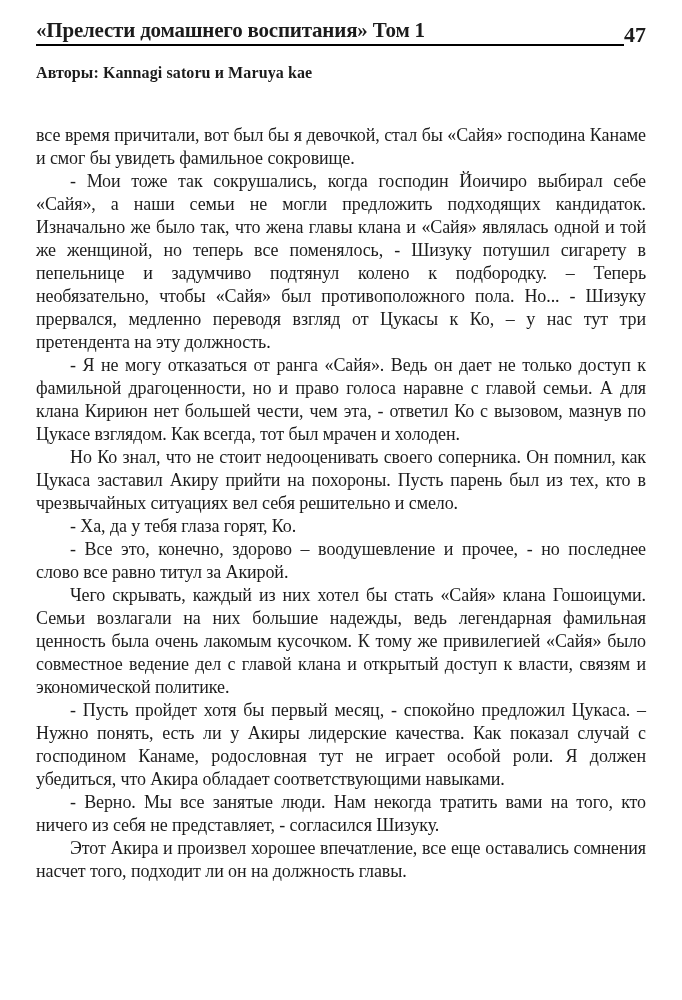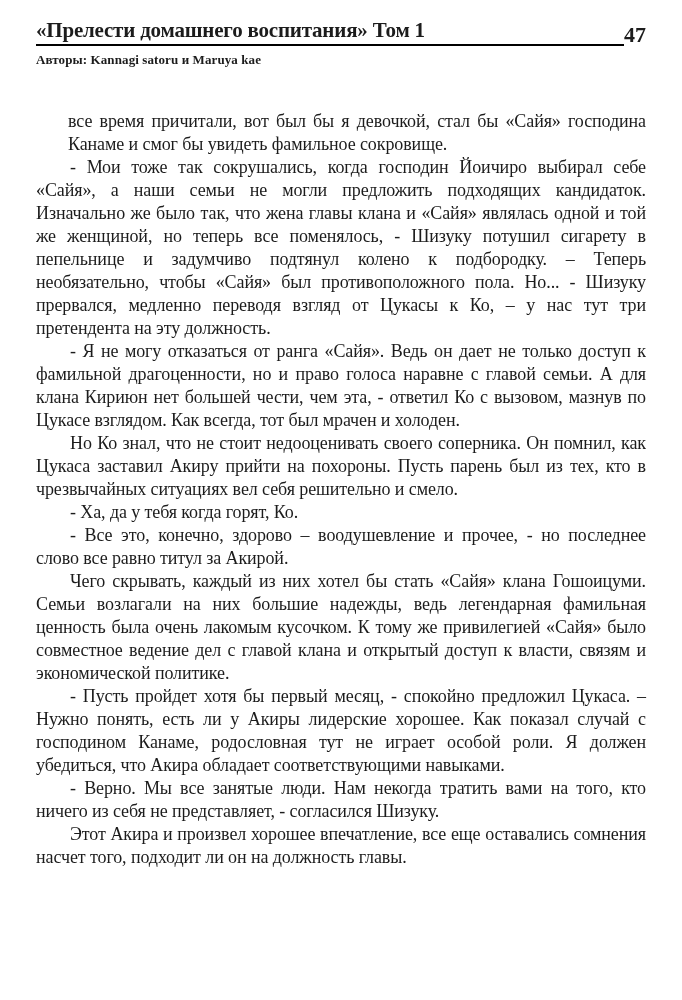--- a/index.html
+++ b/index.html
@@ -37,41 +37,40 @@
     font-weight: 600;
     letter-spacing: -0.2px;
   }
   .page-number {
     font-size: 22px;
     font-weight: 600;
     line-height: 1;
     padding-bottom: 0px;
   }
   .authors {
-    font-size: 13px;
+    font-size: 16px;
     font-weight: 600;
-    margin-top: 6px;
+    margin-top: 18px;
     letter-spacing: 0.1px;
   }
   
   .content {
     margin-top: 42px;
     font-size: 18px;
     line-height: 23px;
     text-align: justify;
     letter-spacing: -0.1px;
   }
   .content p {
     margin: 0;
     padding: 0;
     text-indent: 34px;
   }
   .content p.no-indent {
     text-indent: 0;
-    margin-left: 32px;
   }
 </style>
 </head>
 <body>
 
 <div class="page">
   <header>
     <div class="header-top">
       <div class="title-wrap">
         <span class="title">«Прелести домашнего воспитания» Том 1</span>
@@ -79,20 +78,20 @@
       <span class="page-number">47</span>
     </div>
     <div class="authors">Авторы: Kannagi satoru и Maruya kae</div>
   </header>
 
   <main class="content" id="paragraphs">
       <p class="no-indent">все время причитали, вот был бы я девочкой, стал бы «Сайя» господина Канаме и смог бы увидеть фамильное сокровище.</p>
       <p>- Мои тоже так сокрушались, когда господин Йоичиро выбирал себе «Сайя», а наши семьи не могли предложить подходящих кандидаток. Изначально же было так, что жена главы клана и «Сайя» являлась одной и той же женщиной, но теперь все поменялось, - Шизуку потушил сигарету в пепельнице и задумчиво подтянул колено к подбородку. – Теперь необязательно, чтобы «Сайя» был противоположного пола. Но... - Шизуку прервался, медленно переводя взгляд от Цукасы к Ко, – у нас тут три претендента на эту должность.</p>
       <p>- Я не могу отказаться от ранга «Сайя». Ведь он дает не только доступ к фамильной драгоценности, но и право голоса наравне с главой семьи. А для клана Кириюн нет большей чести, чем эта, - ответил Ко с вызовом, мазнув по Цукасе взглядом. Как всегда, тот был мрачен и холоден.</p>
       <p>Но Ко знал, что не стоит недооценивать своего соперника. Он помнил, как Цукаса заставил Акиру прийти на похороны. Пусть парень был из тех, кто в чрезвычайных ситуациях вел себя решительно и смело.</p>
-      <p>- Ха, да у тебя когда горят, Ко.</p>
+      <p>- Ха, да у тебя глаза горят, Ко.</p>
       <p>- Все это, конечно, здорово – воодушевление и прочее, - но последнее слово все равно титул за Акирой.</p>
       <p>Чего скрывать, каждый из них хотел бы стать «Сайя» клана Гошоицуми. Семьи возлагали на них большие надежды, ведь легендарная фамильная ценность была очень лакомым кусочком. К тому же привилегией «Сайя» было совместное ведение дел с главой клана и открытый доступ к власти, связям и экономической политике.</p>
-      <p>- Пусть пройдет хотя бы первый месяц, - спокойно предложил Цукаса. – Нужно понять, есть ли у Акиры лидерские хорошее. Как показал случай с господином Канаме, родословная тут не играет особой роли. Я должен убедиться, что Акира обладает соответствующими навыками.</p>
+      <p>- Пусть пройдет хотя бы первый месяц, - спокойно предложил Цукаса. – Нужно понять, есть ли у Акиры лидерские качества. Как показал случай с господином Канаме, родословная тут не играет особой роли. Я должен убедиться, что Акира обладает соответствующими навыками.</p>
       <p>- Верно. Мы все занятые люди. Нам некогда тратить вами на того, кто ничего из себя не представляет, - согласился Шизуку.</p>
       <p>Этот Акира и произвел хорошее впечатление, все еще оставались сомнения насчет того, подходит ли он на должность главы.</p>
     </main>
 </div>
 
 </body></html>

